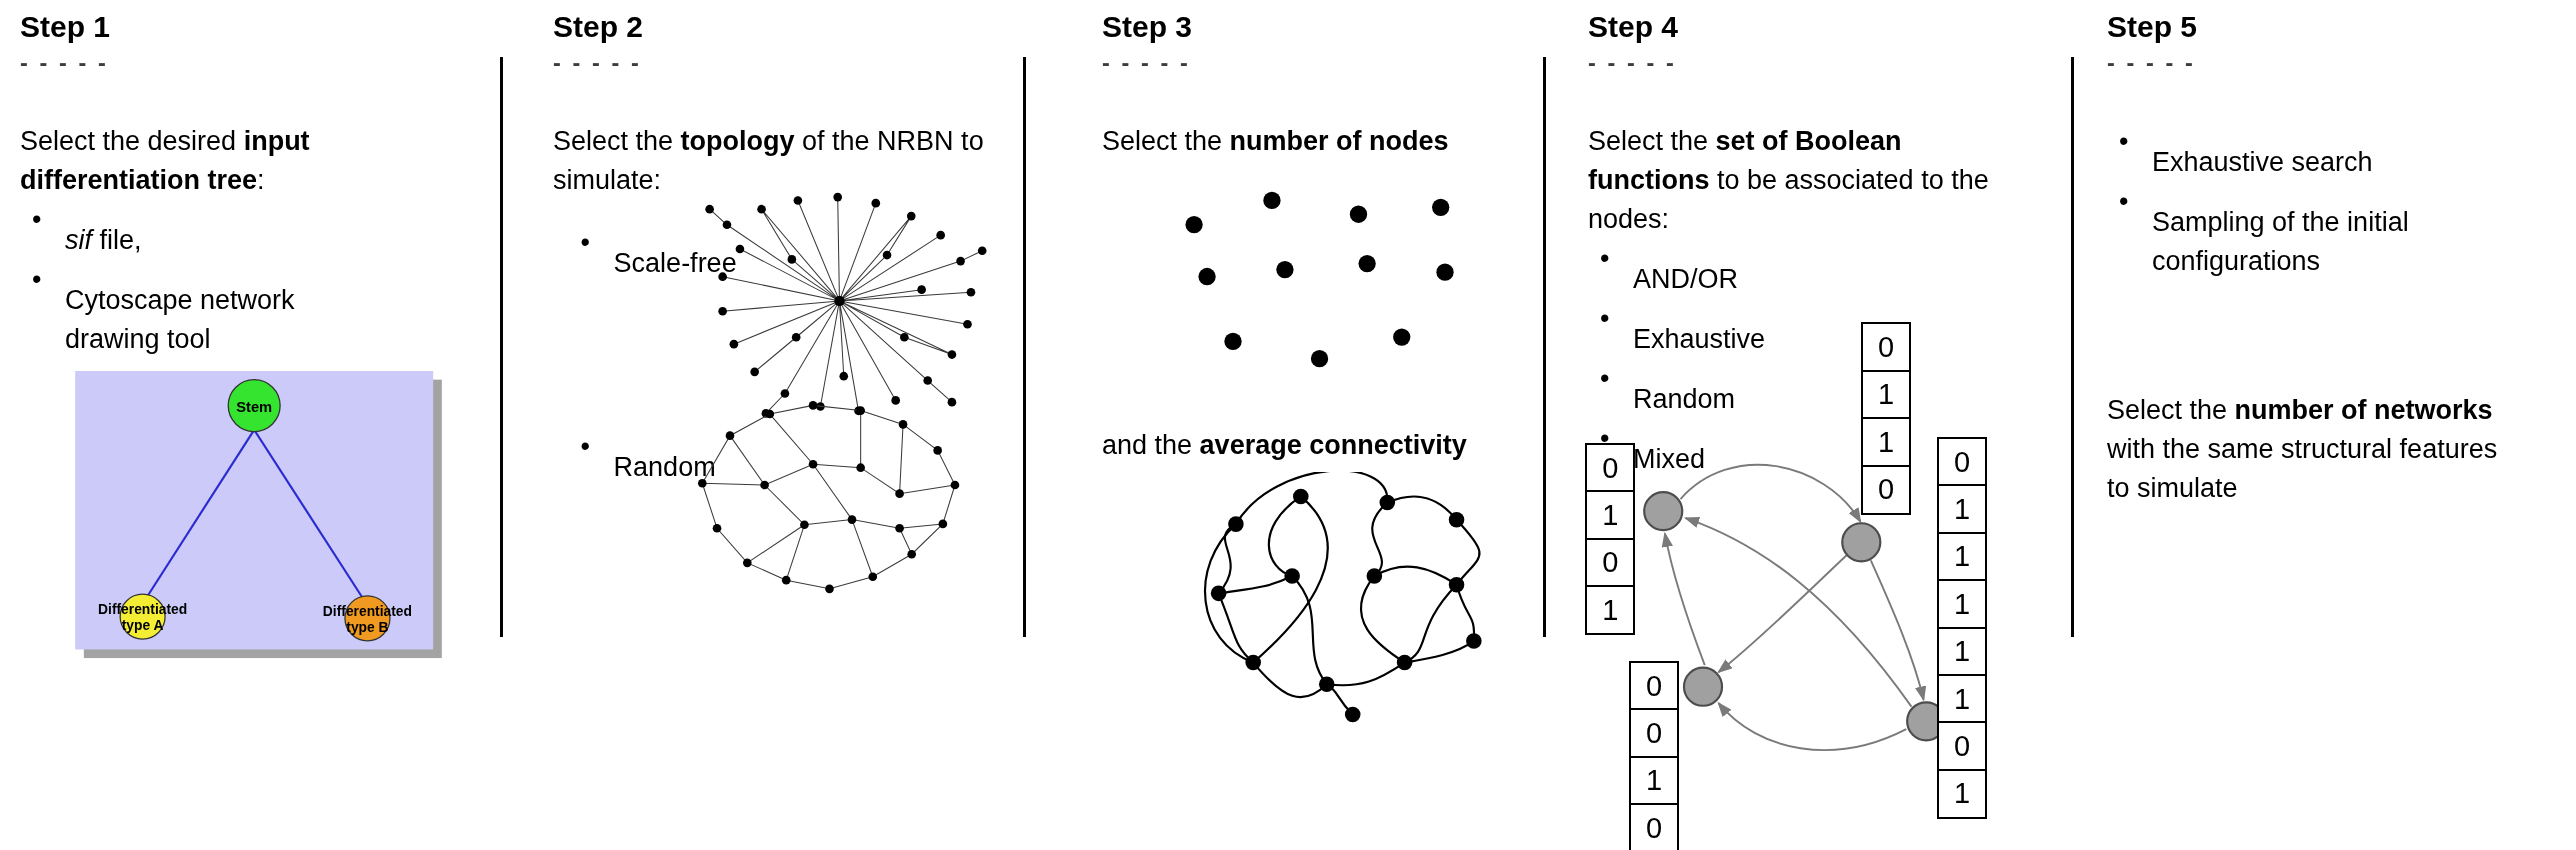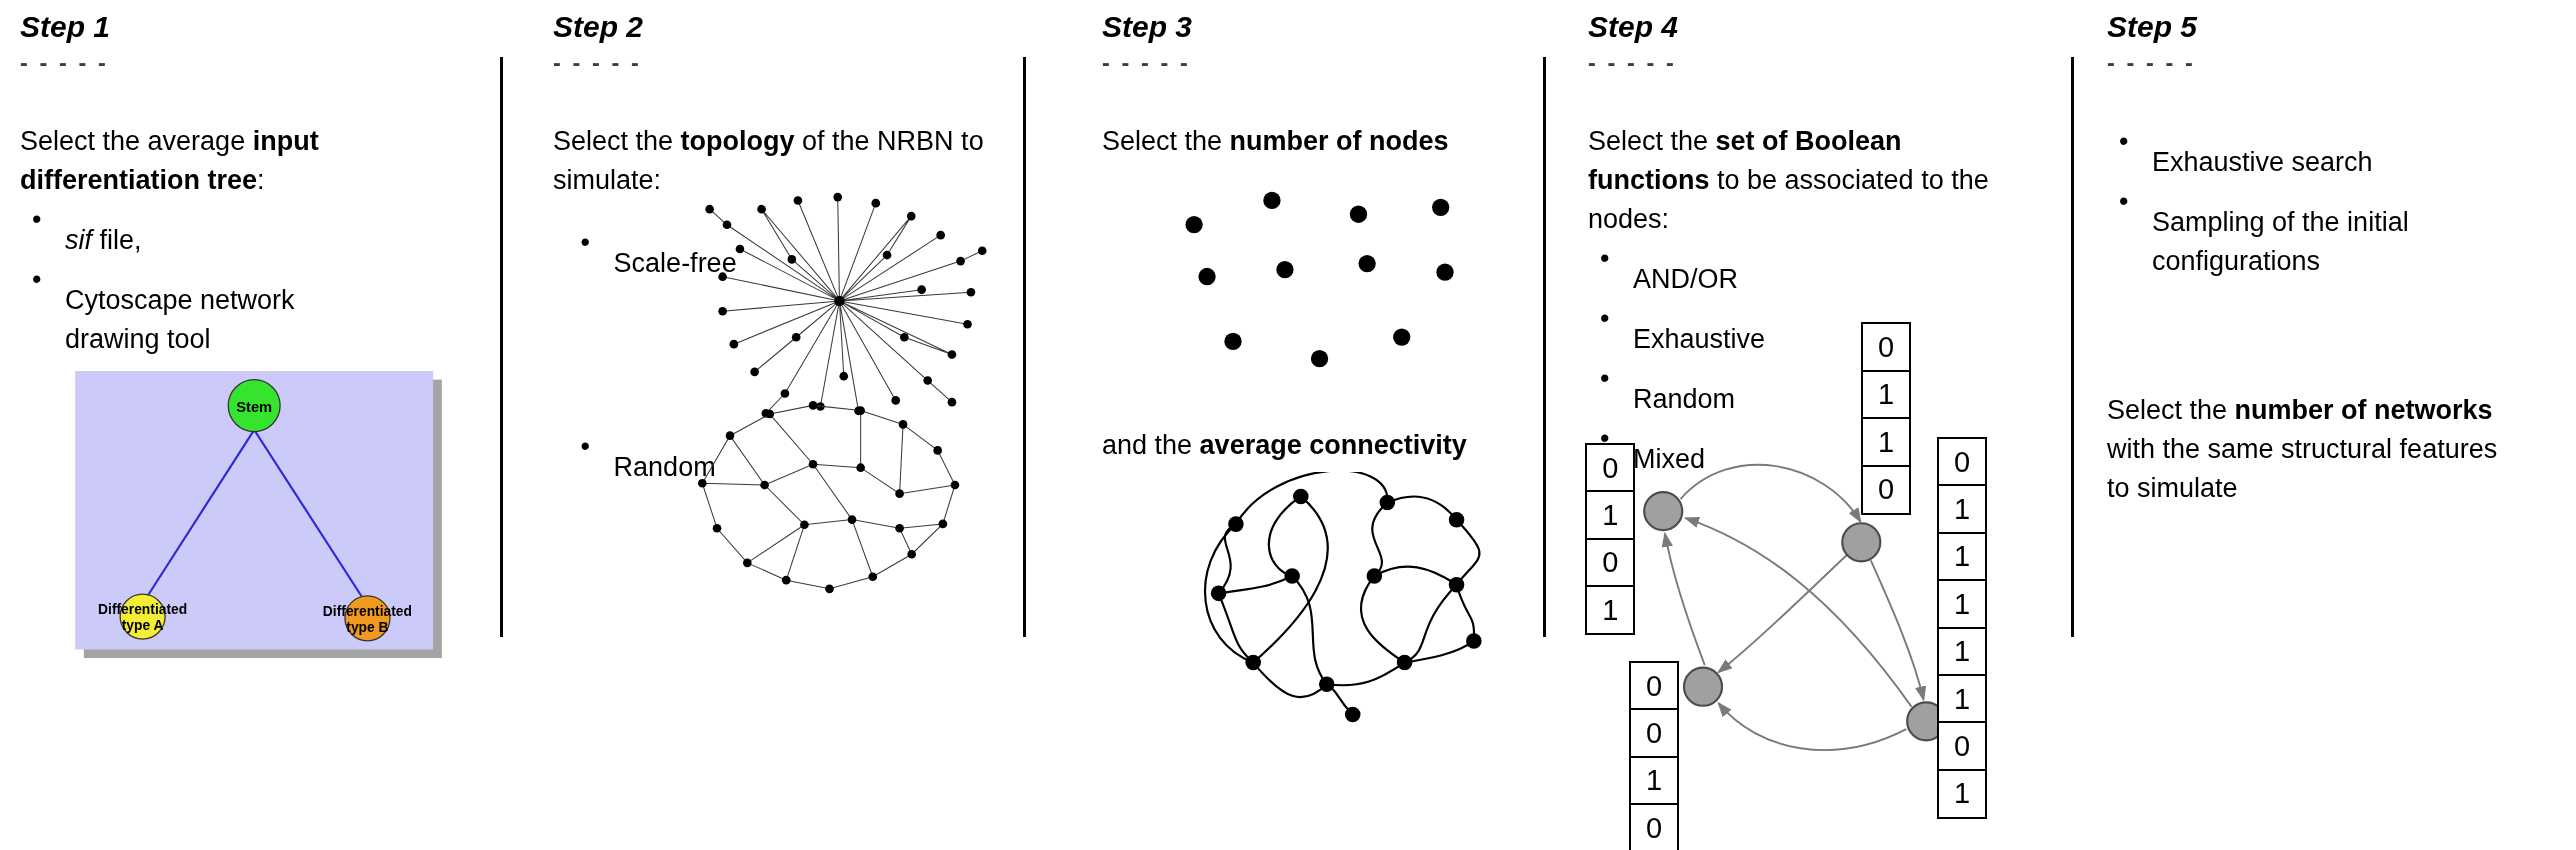--- a/index.html
+++ b/index.html
@@ -6,21 +6,21 @@
   html,body { width: 2576px; height: 851px; }
   body {
     position: relative;
     background: #ffffff;
     color: #000;
     font-family: "Liberation Sans", "DejaVu Sans", sans-serif;
     overflow: hidden;
   }
   .divider { position: absolute; top: 57px; width: 2.6px; height: 580px; background: #000; }
   .col { position: absolute; top: 0; }
-  .step-heading { font-size: 30px; font-weight: bold; padding-top: 10.4px; font-style: italic; }
+  .step-heading { font-size: 30px; font-weight: bold; padding-top: 10.4px; }
   .dashes { font-size: 23.4px; font-weight: bold; color: #3d3d3d; letter-spacing: 2.6px; margin-top: 5.2px; margin-bottom: 45px; }
   .body-text { font-size: 27px; line-height: 1.45; }
   .bullet { display: flex; font-size: 27px; line-height: 1.45; }
   .bullet .bdot { width: 45px; padding-left: 12px; flex: none; }
   .bullet .btext { flex: 1; margin-top: 21px; }
   .abs { position: absolute; }
   svg { display: block; }
 
   
   .diagram4 { position: absolute; left: -13px; top: 312px; width: 506px; height: 541px; }
@@ -36,21 +36,21 @@
 <body>
 
 <div class="divider" style="left:500px"></div>
 <div class="divider" style="left:1023px"></div>
 <div class="divider" style="left:1543px"></div>
 <div class="divider" style="left:2071px"></div>
 
 <section class="col" style="left:20px; width:474px;">
   <h2 class="step-heading">Step 1</h2>
   <div class="dashes">- - - - -</div>
-  <p class="body-text"><span>Select the average </span><b>input differentiation tree</b><span>:</span></p>
+  <p class="body-text"><span>Select the desired </span><b>input differentiation tree</b><span>:</span></p>
   <div class="bullet">
     <span class="bdot">•</span>
     <span class="btext"><i>sif</i><span> file,</span></span>
   </div>
   <div class="bullet">
     <span class="bdot">•</span>
     <span class="btext" style="max-width:286px">Cytoscape network drawing tool</span>
   </div>
 
   <svg class="abs" style="left:55px; top:371px;" width="367" height="294" viewBox="0 0 424 340">

